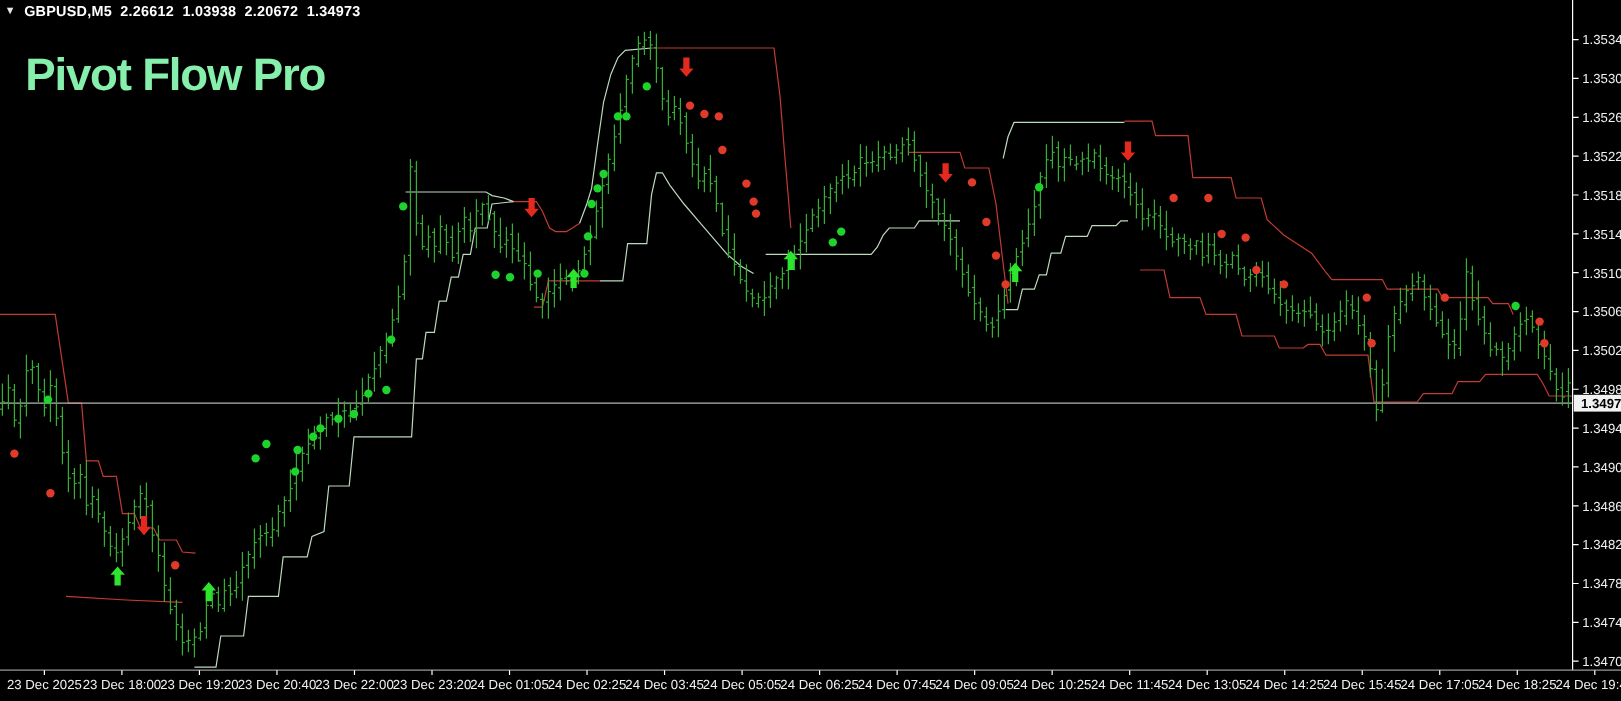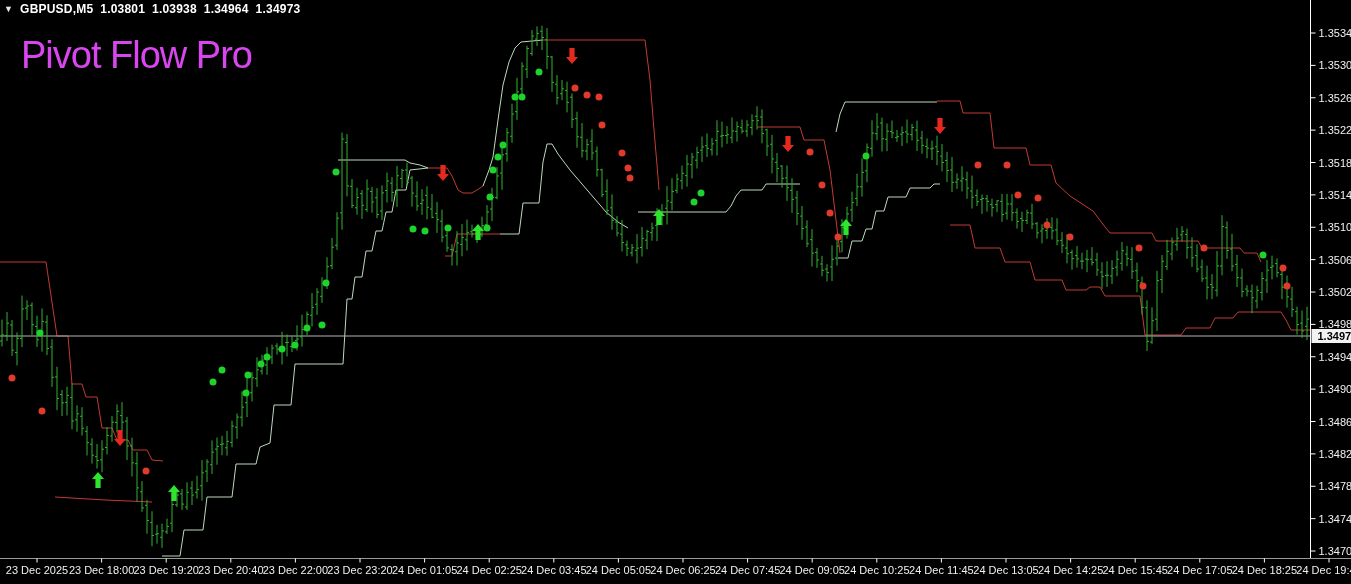--- a/index.html
+++ b/index.html
@@ -2,21 +2,21 @@
 <html><head>
 <meta charset="utf-8">
 <style>
   html,body{margin:0;padding:0;background:#000;}
   .screen{position:relative;width:1351px;height:584px;background:#000;overflow:hidden;
           font-family:"Liberation Sans",sans-serif;}
   #chart-svg{position:absolute;left:0;top:0;}
   .header{position:absolute;left:4px;top:2px;color:#fff;font-size:12px;font-weight:600;
           letter-spacing:0.2px;display:flex;gap:7px;align-items:center;z-index:5;}
   .header .tri{font-size:9px;color:#e8e8e8;cursor:pointer;}
-  .watermark{position:absolute;left:21px;top:34px;color:#d946ef;font-size:38px;font-weight:normal;
+  .watermark{position:absolute;left:21px;top:42px;color:#86efac;font-size:38px;font-weight:bold;
              letter-spacing:-1px;z-index:4;}
 </style>
 </head>
 <body>
 
 <div class="screen">
   <svg id="chart-svg" width="1351" height="584">
       <rect x="0" y="0" width="1351" height="584" fill="#000000"></rect>
       <polyline points="0,262 46,262 57,336 68,336 72,384 82,384 86,397 97,397 102,428 112,428 117,440 128,440 133,450 147,450 152,460 163,461" fill="none" stroke="#c23b33" stroke-width="1"></polyline>
       <polyline points="55,497 105,500 152,502" fill="none" stroke="#c23b33" stroke-width="1"></polyline>
@@ -963,20 +963,20 @@
       <text x="1264.3999999999999" y="574" fill="#f0f0f0" font-size="11" text-anchor="middle" font-family="&quot;Liberation Sans&quot;,sans-serif">24 Dec 18:25</text>
       <line x1="1329" y1="558.5" x2="1329" y2="562.5" stroke="#ffffff" stroke-width="1"></line>
       <text x="1329" y="574" fill="#f0f0f0" font-size="11" text-anchor="middle" font-family="&quot;Liberation Sans&quot;,sans-serif">24 Dec 19:45</text>
       <rect x="1311.5" y="329" width="39.5" height="14" fill="#f2f2f2"></rect>
       <text x="1317.5" y="340" fill="#000000" font-size="11" font-weight="bold" font-family="&quot;Liberation Sans&quot;,sans-serif">1.34973</text>
     </svg>
 
   <div class="header">
     <span class="tri">▼</span>
     <span>GBPUSD,M5</span>
-    <span>1.03801</span>
+    <span>2.26612</span>
     <span>1.03938</span>
-    <span>1.34964</span>
+    <span>2.20672</span>
     <span>1.34973</span>
   </div>
 
   <div class="watermark">Pivot Flow Pro</div>
 </div>
 
 </body></html>

